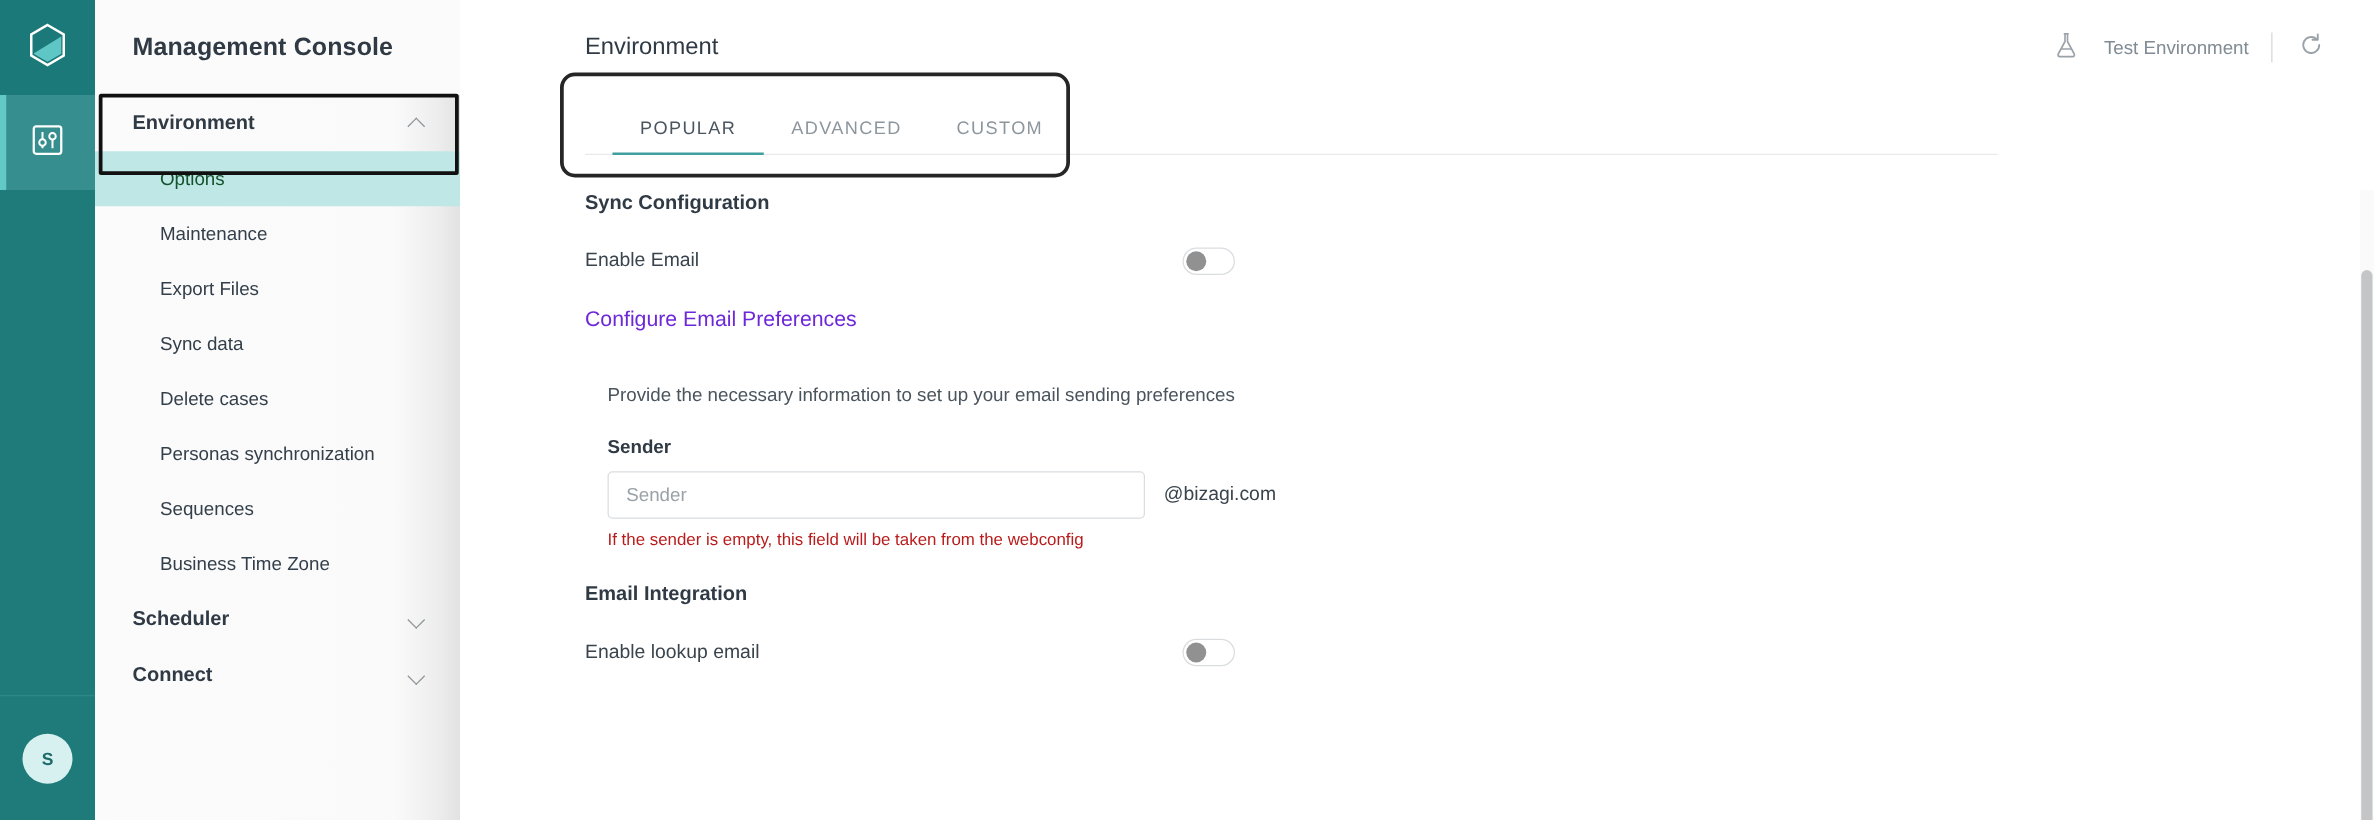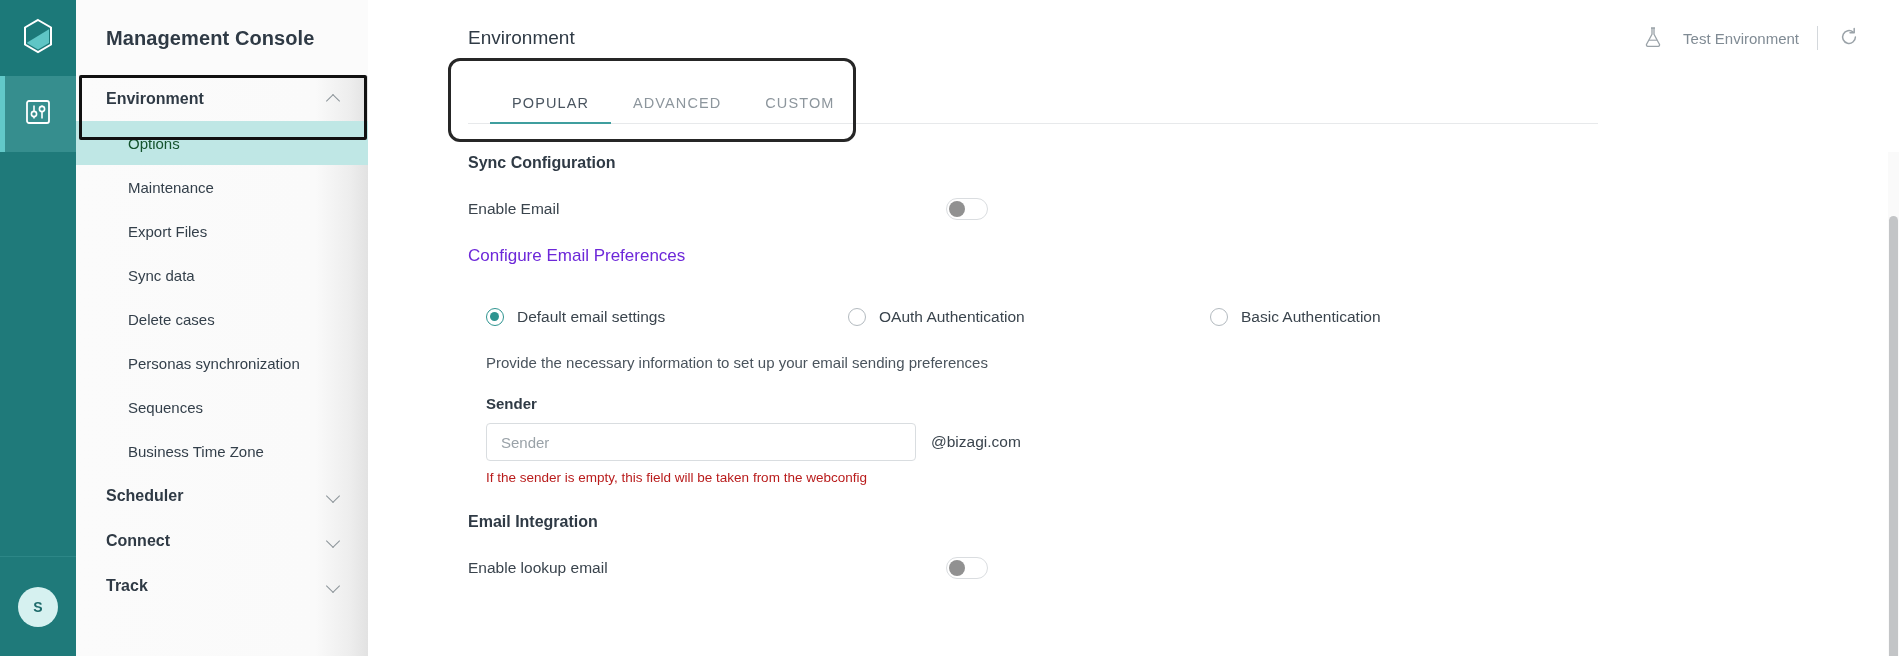--- a/index.html
+++ b/index.html
@@ -460,24 +460,20 @@
       <div class="nav-group-header">
         <span>Scheduler</span>
         <span class="chev"></span>
       </div>
 
       <div class="nav-group-header">
         <span>Connect</span>
         <span class="chev"></span>
       </div>
 
-      <div class="nav-group-header">
-        <span>Track</span>
-        <span class="chev"></span>
-      </div>
     </div>
   </div>
 
   <div class="annot-nav"></div>
 
   <div class="main">
 
     <div class="topbar">
       <div class="page-title">Environment</div>
       <div class="topbar-right">
@@ -524,34 +520,20 @@
 
         <div class="row-toggle">
           <div class="row-label">Enable Email</div>
           <div class="toggle">
             <div class="knob"></div>
           </div>
         </div>
 
         <div class="subhead">Configure Email Preferences</div>
 
-        <div class="radio-row">
-          <label class="radio-opt">
-            <span class="radio checked"></span>
-            <span>Default email settings</span>
-          </label>
-          <label class="radio-opt">
-            <span class="radio"></span>
-            <span>OAuth Authentication</span>
-          </label>
-          <label class="radio-opt">
-            <span class="radio"></span>
-            <span>Basic Authentication</span>
-          </label>
-        </div>
 
         <div class="helper-text">Provide the necessary information to set up your email sending preferences</div>
 
         <div class="field-block">
           <div class="field-label">Sender</div>
           <div class="field-line">
             <input class="txt-input" type="text" placeholder="Sender" style="">
             <span class="suffix">@bizagi.com</span>
           </div>
           <div class="field-hint">If the sender is empty, this field will be taken from the webconfig</div>

